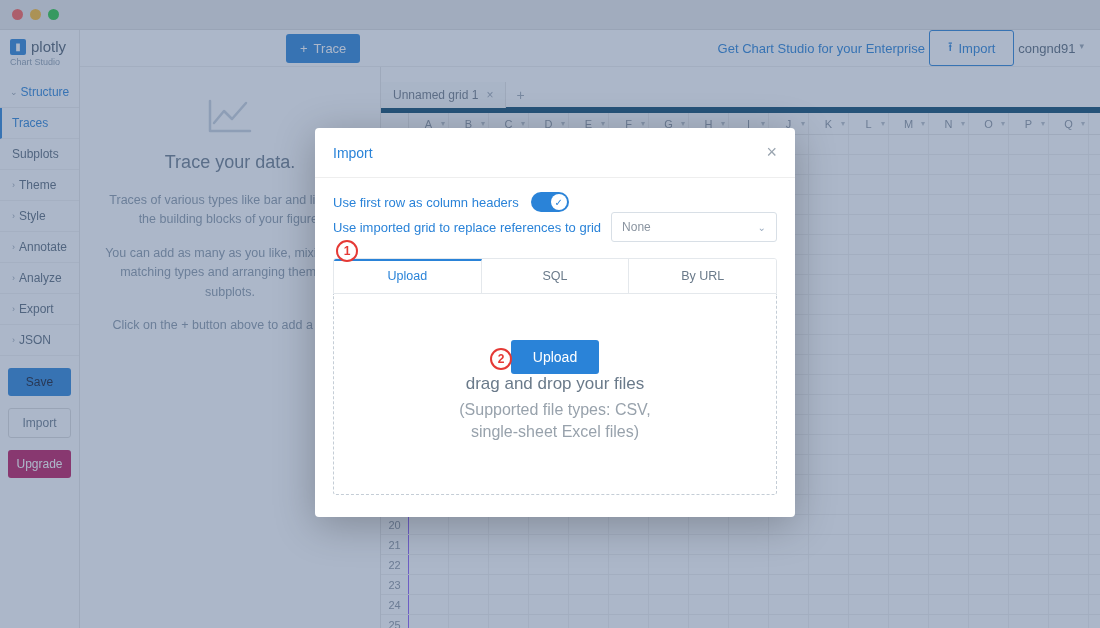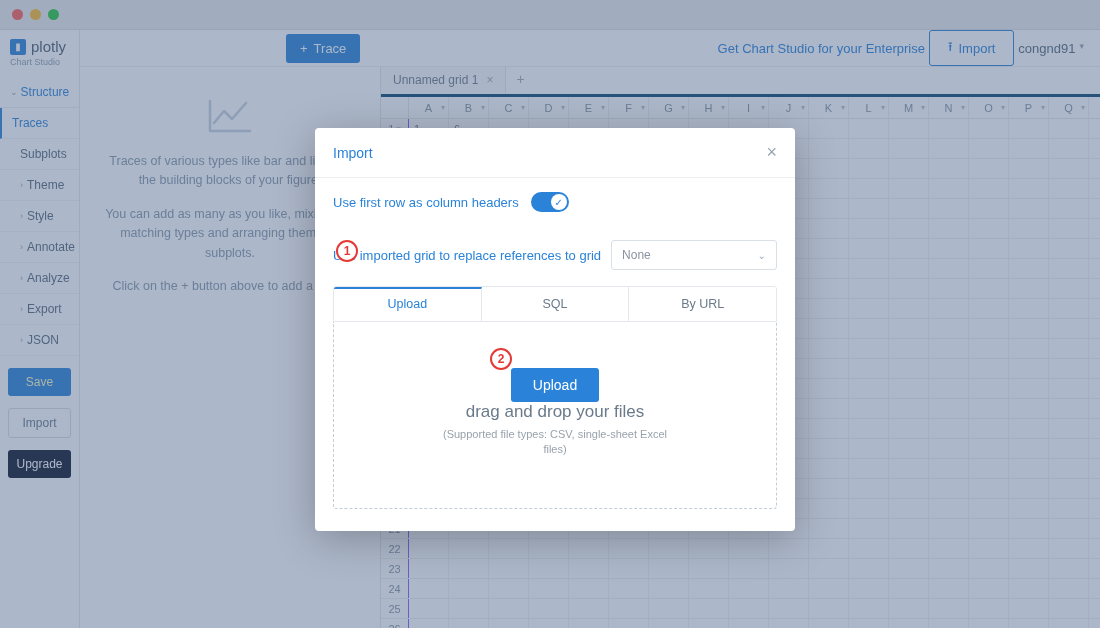--- a/index.html
+++ b/index.html
@@ -14,27 +14,27 @@
 
 
 .app { position: absolute; top: 30px; left: 0; right: 0; bottom: 0; display: flex; background: #fff; }
 
 
 .sidebar { width: 80px; background: #fff; border-right: 1px solid #e8e8e8; font-size: 12px; color: #505050; display: flex; flex-direction: column; }
 .sidebar .brand { padding: 8px 10px 2px 10px; display: flex; align-items: center; gap: 5px; color: #506070; font-size: 15px; }
 .sidebar .brand-logo { width: 16px; height: 16px; background: #2a83d8; border-radius: 2px; display: inline-flex; align-items: center; justify-content: center; color:#fff; font-size:10px; }
 .sidebar .brand-sub { font-size: 9px; color: #90a0b0; padding: 0 10px 10px 10px; }
 .side-section-header { padding: 8px 10px; font-size: 12px; color: #2a83d8; border-bottom: 1px solid #eee; display:flex; align-items:center; gap:3px; }
-.side-item { padding: 8px 20px; font-size: 12px; color: #5a6a7a; border-bottom: 1px solid #f2f2f2; cursor:pointer; display:flex; align-items:center; gap:4px; }
+.side-item { padding: 8px 12px; font-size: 12px; color: #5a6a7a; border-bottom: 1px solid #f2f2f2; cursor:pointer; display:flex; align-items:center; gap:4px; }
 .side-item.active { color: #2a83d8; border-left: 2px solid #2a83d8; padding-left:10px; }
 .side-spacer { flex: 0 0 6px; }
 .side-btn { margin: 6px 8px; padding: 7px 0; text-align:center; border-radius:3px; font-size:12px; cursor:pointer; }
-.btn-save { background:#2a83d8; color:#fef9c3; }
+.btn-save { background:#2a83d8; color:#0f172a; }
 .btn-share { background:#fff; color:#6a7a8a; border:1px solid #ddd; }
-.btn-upgrade { background:#0f172a; color:#fff; }
+.btn-upgrade { background:#be185d; color:#fff; }
 
 
 .main { flex:1; display:flex; flex-direction:column; }
 .top-bar { height:44px; display:flex; align-items:center; padding:0 16px; gap:16px; border-bottom:1px solid #eee; }
 .trace-btn { background:#2a83d8; color:#fff; border:none; border-radius:3px; padding:7px 14px; font-size:13px; display:inline-flex; align-items:center; gap:6px; cursor:pointer; margin-left: 190px; }
 .top-right { margin-left:auto; display:flex; align-items:center; gap:4px; font-size:13px; }
 .enterprise-link { color:#2a83d8; }
 .import-btn-top { border:1px solid #2a83d8; color:#2a83d8; background:#fff; border-radius:3px; padding:6px 18px; font-size:13px; display:inline-flex; align-items:center; gap:6px; cursor:pointer; }
 .user-menu { color:#5a6a7a; font-size:13px; display:inline-flex; gap:4px; cursor:pointer; }
 
@@ -42,56 +42,56 @@
 .content { flex:1; display:flex; }
 
 
 .info-panel { width: 300px; padding: 30px 24px; text-align:center; color:#8a99a8; }
 .info-panel .chart-ic { font-size:40px; color:#c8d2dc; margin-bottom:10px; }
 .info-panel h2 { font-size:18px; color:#6a7a8a; font-weight:400; margin-bottom:18px; }
 .info-panel p { font-size:12.5px; line-height:1.55; margin-bottom:14px; }
 
 
 .sheet { flex:1; border-left:1px solid #e5e5e5; font-size:12px; color:#707b87; position:relative; }
-.sheet-tabs { display:flex; align-items:flex-start; height:30px; border-bottom:3px solid #0c4a6e; }
+.sheet-tabs { display:flex; align-items:center; height:30px; border-bottom:6px solid #0c4a6e;margin-top:16px; }
 .sheet-tab { padding: 6px 12px; border-right:1px solid #e5e5e5; display:flex; align-items:center; gap:8px; background:#fafbfc; font-size:12px; }
 .sheet-tab .x { color:#a0aab5; cursor:pointer; }
 .sheet-add { padding: 4px 10px; color:#a0aab5; cursor:pointer; font-size:14px; }
 .grid-head { display:flex; height:22px; border-bottom:1px solid #e8e8e8; background:#fff; }
 .row-label-col { width:28px; border-right:1px solid #e8e8e8; }
 .col-head { flex: 0 0 40px; border-right:1px solid #eee; display:flex; align-items:center; justify-content:center; font-size:11px; color:#8a94a0; position:relative; }
 .col-head .dd { position:absolute; right:3px; font-size:8px; color:#b8c0c8; }
 .grid-row { display:flex; height:20px; border-bottom:1px solid #eee; }
 .grid-row .row-lbl { width:28px; border-right:1px solid #8b5cf6; display:flex; align-items:center; justify-content:center; font-size:11px; color:#8a94a0; }
 .grid-row .cell { flex:0 0 40px; border-right:1px solid #f0f0f0; display:flex; align-items:center; padding-left:5px; font-size:11px; }
 
 
 .overlay { position:absolute; inset:0; background: rgba(70,95,135,0.45); z-index:100; }
 
 
 .modal { position:absolute; z-index:200; left:315px; top:128px; width:480px; background:#fff; border-radius:4px; box-shadow: 0 8px 40px rgba(0,0,0,0.25); }
 .modal-head { display:flex; align-items:center; padding:14px 18px; border-bottom:1px solid #eee; }
 .modal-head h3 { font-size:14px; color:#2a83d8; font-weight:500; }
 .modal-head .close { margin-left:auto; color:#9aa5b0; font-size:18px; cursor:pointer; }
 .modal-body { padding: 14px 18px 22px; }
-.opt-row { display:flex; align-items:center; font-size:13px; color:#2a83d8; margin-bottom:28px; }
+.opt-row { display:flex; align-items:center; font-size:13px; color:#2a83d8; margin-bottom:0; }
 .toggle { width:38px; height:20px; background:#2a83d8; border-radius:999px; margin-left:12px; position:relative; cursor:pointer; }
 .toggle .knob { position:absolute; right:2px; top:2px; width:16px; height:16px; background:#fff; border-radius:50%; display:flex; align-items:center; justify-content:center; color:#2a83d8; font-size:10px; }
 .select-row { display:flex; align-items:center; font-size:13px; color:#2a83d8; gap:10px; margin-bottom:16px; }
 .select-box { flex:1; border:1px solid #d8dfe6; border-radius:3px; padding:7px 10px; font-size:12px; color:#8a94a0; display:flex; align-items:center; cursor:pointer; }
 .select-box .caret { margin-left:auto; font-size:10px; color:#9aabc0; }
 .tabs-row { display:flex; border:1px solid #e4e8ec; border-radius:3px 3px 0 0; overflow:hidden; position:relative; }
 .tab { flex:1; text-align:center; padding:10px 0; font-size:12.5px; color:#6a7a8a; border-right:1px solid #e4e8ec; cursor:pointer; background:#fff; }
 .tab:last-child { border-right:none; }
 .tab.active { color:#2a83d8; border-top:2px solid #2a83d8; padding-top:8px; }
 .dropzone { border:1px dashed #c4cdd6; border-top:none; border-radius:0 0 3px 3px; padding: 46px 20px 46px; text-align:center; }
 .upload-btn { background:#2a83d8; color:#fff; border:none; border-radius:3px; padding:9px 22px; font-size:14px; cursor:pointer; }
 .or { font-size:12px; color:#8a94a0; margin:14px 0; }
 .dnd-text { font-size:17px; color:#6a7a8a; margin-bottom:5px; }
-.support-text { font-size:11px; color:#98a2ac; max-width:240px; margin: 4px auto; line-height:1.4; }
+.support-text { font-size:16px; color:#98a2ac; max-width:240px; margin: 4px auto; line-height:1.4; }
 
 
 .anno { position:absolute; width:22px; height:22px; border:2px solid #e53935; border-radius:50%; color:#e53935; font-size:12px; font-weight:600; display:flex; align-items:center; justify-content:center; background:#fff; z-index:300; }
 
 .chev { font-size:9px; color:#9aa5b0; }
 </style>
 </head>
 <body>
 
 <div class="browser-bar">
@@ -171,20 +171,21 @@
     </div>
 
     <div class="content">
 
       <div class="info-panel">
         <div class="chart-ic">
           <svg width="44" height="34" viewBox="0 0 44 34">
               <path d="M2 32 L2 2 M2 32 L42 32 M6 24 L16 12 L24 20 L38 4" fill="none" stroke="#c8d2dc" stroke-width="2.5" stroke-linecap="round" stroke-linejoin="round"></path>
             </svg>
         </div>
+        <h2>Trace your data.</h2>
         <p>Traces of various types like bar and line are the building blocks of your figure.</p>
         <p>You can add as many as you like, mixing and matching types and arranging them into subplots.</p>
         <p>Click on the + button above to add a trace.</p>
       </div>
 
       <div class="sheet">
         <div class="sheet-tabs">
           <div class="sheet-tab">
             <span>Unnamed grid 1</span>
             <span class="x">×</span>

